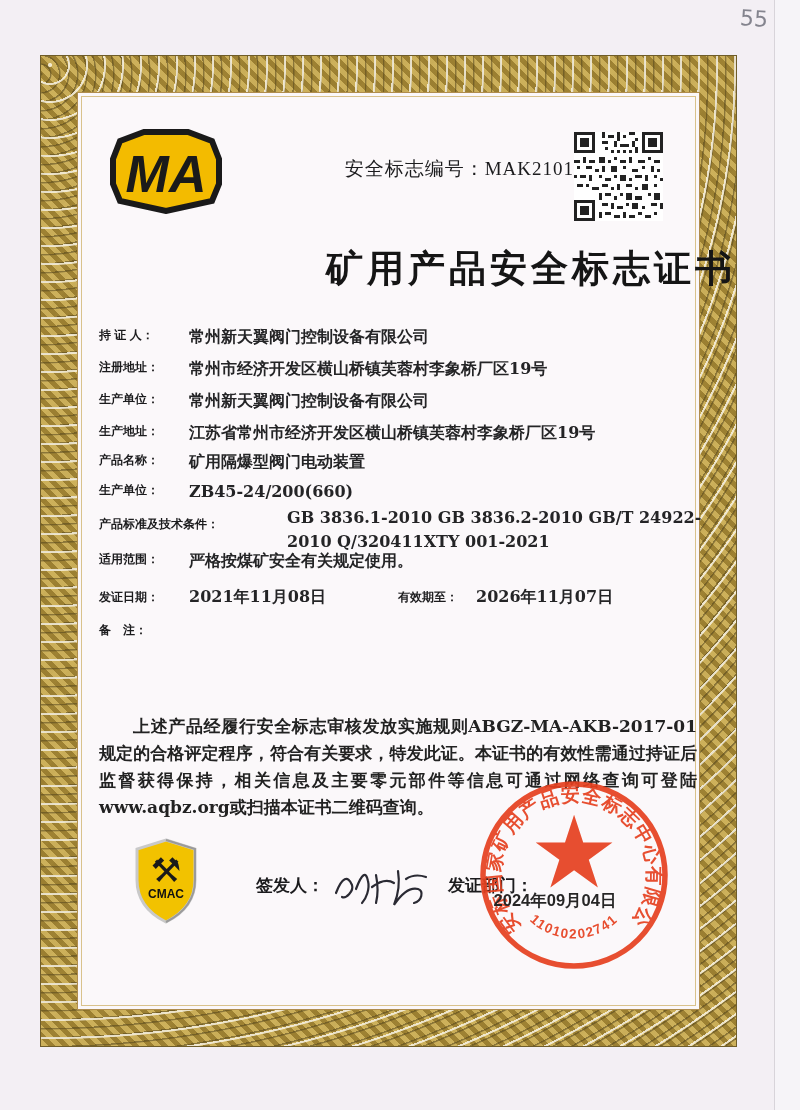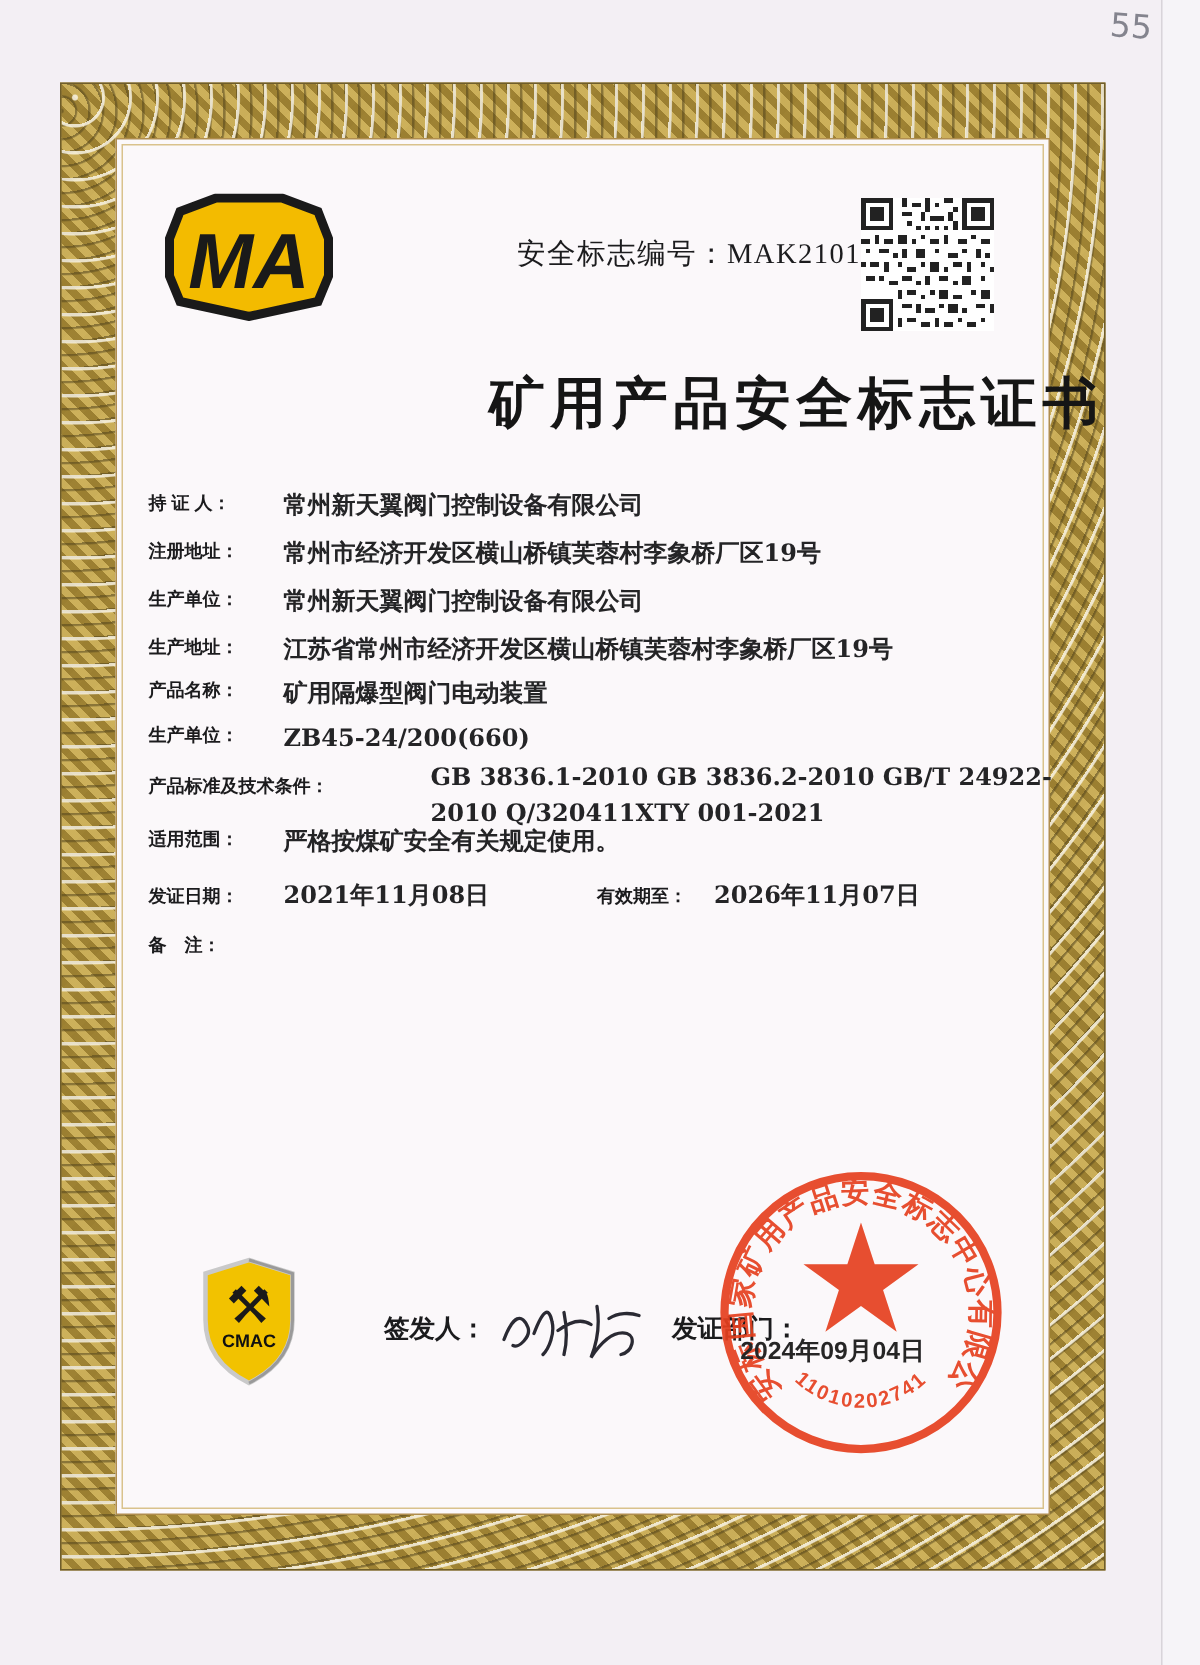--- a/index.html
+++ b/index.html
@@ -132,20 +132,21 @@
       </span>
     <span class="pair">
         <span class="lbl" style="width:auto;margin-right:18px">有效期至：</span>
     <span class="val">2026年11月07日</span>
       </span>
     </div>
   <div class="row" style="top:566px">
     <span class="lbl">备　注：</span>
     </div>
 
+  <div class="statement">上述产品经履行安全标志审核发放实施规则ABGZ-MA-AKB-2017-01规定的合格评定程序，符合有关要求，特发此证。本证书的有效性需通过持证后监督获得保持，相关信息及主要零元部件等信息可通过网络查询可登陆www.aqbz.org或扫描本证书二维码查询。</div>
 
   <svg class="cmac" viewBox="0 0 66 86">
     <path d="M33 2 L62 11 V42 C62 63 49 76 33 84 C17 76 4 63 4 42 V11 Z" fill="#f2c200" stroke="#c9c9c9" stroke-width="3"></path>
     <path d="M33 2 L62 11 V42 C62 63 49 76 33 84" fill="none" stroke="#9a9a9a" stroke-width="2"></path>
     <text x="33" y="44" text-anchor="middle" font-size="34" fill="#1a1a1a">⚒</text>
     <text x="33" y="60" text-anchor="middle" font-family="Liberation Sans,sans-serif" font-size="12" font-weight="bold" fill="#111">CMAC</text>
   </svg>
 
   <div class="sign-row">
     <span class="sign-label">签发人：</span>

